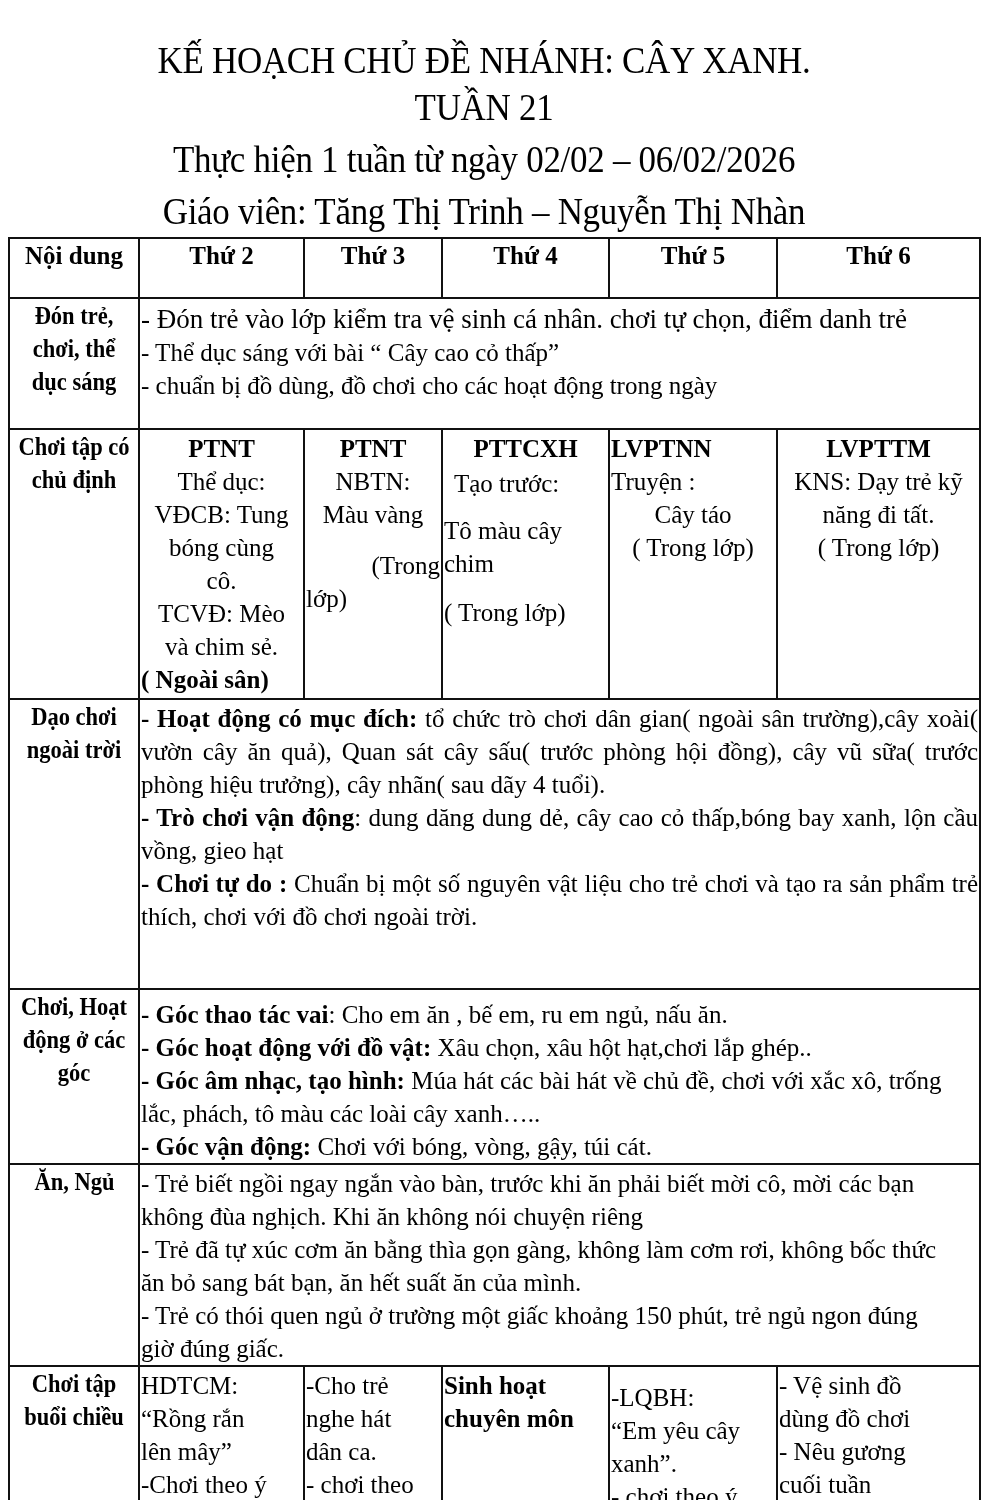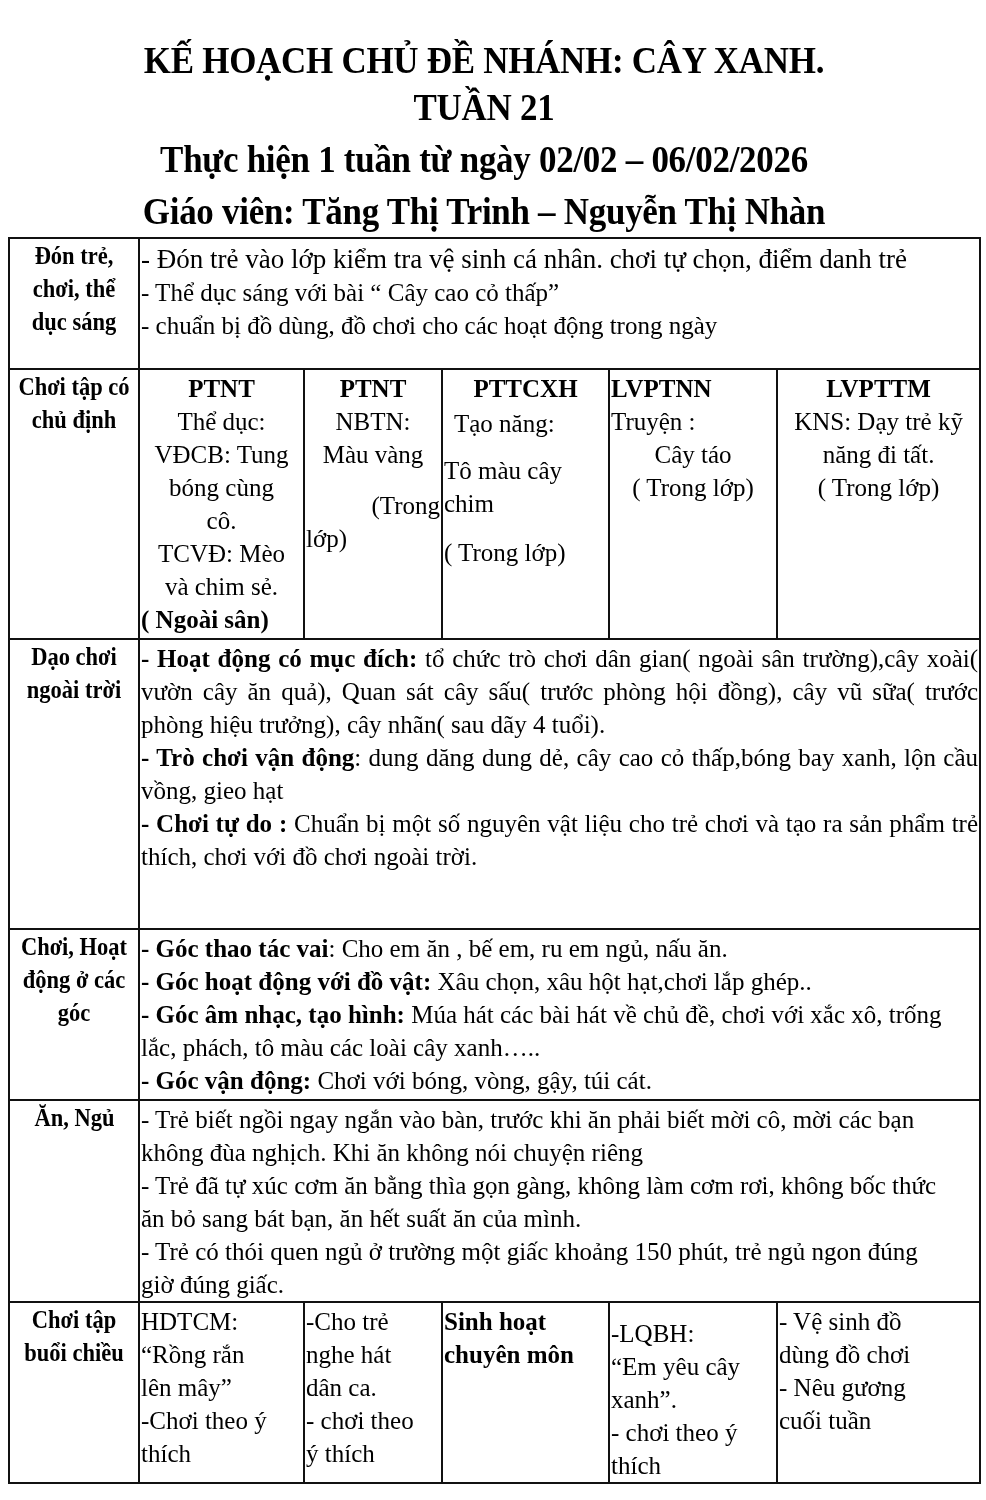--- a/index.html
+++ b/index.html
@@ -1,17 +1,17 @@
 <!DOCTYPE html>
 <html><head>
 <meta charset="utf-8">
 <style>
   html, body { margin:0; padding:0; background:#ffffff; }
   body { width:986px; height:1500px; position:relative; overflow:hidden; font-family:"Liberation Serif", serif; color:#000; }
-  .title-block { position:absolute; left:0; top:36px; width:968px; text-align:center; font-family:"Liberation Serif", serif; font-weight:bold; }
+  .title-block { position:absolute; left:0; top:36px; width:968px; text-align:center; font-family:"Liberation Serif", serif; font-weight:normal; }
   .t-line { font-size:38px; line-height:48px; letter-spacing:-0.3px; transform:scaleX(0.92); transform-origin:center; white-space:nowrap; }
   .t-line.l1 { line-height:48px; }
   .t-line.l2 { line-height:46px; }
   .t-line.l3 { line-height:54px; margin-top:2px; }
   .t-line.l4 { line-height:50px; }
   table.plan { position:absolute; left:8px; top:237px; width:971px; border-collapse:collapse; table-layout:fixed; }
   table.plan td, table.plan th { border:2px solid #111; vertical-align:top; padding:0 1px; font-size:25px; line-height:33px; }
   th.hdr { font-weight:bold; text-align:center; vertical-align:middle; height:58px; font-size:25px; }
   td.rowlabel { font-weight:bold; text-align:center; vertical-align:middle; font-size:24px; line-height:32px; transform-origin:center; }
   .lab-inner { display:inline-block; transform:scaleX(0.9); }
@@ -36,20 +36,28 @@
 <table class="plan">
   <colgroup>
     <col style="width:130px">
       <col style="width:165px">
       <col style="width:138px">
       <col style="width:167px">
       <col style="width:168px">
       <col style="width:203px">
   </colgroup>
   <tbody>
+      <tr>
+    <th class="hdr">Nội dung</th>
+    <th class="hdr">Thứ 2</th>
+    <th class="hdr">Thứ 3</th>
+    <th class="hdr">Thứ 4</th>
+    <th class="hdr">Thứ 5</th>
+    <th class="hdr">Thứ 6</th>
+  </tr>
 
   <tr style="height:131px;">
     <td class="rowlabel"><span class="lab-inner">Đón trẻ, chơi, thể dục sáng</span></td>
     <td colspan="5" class="full" style="padding-top:4px;">
       <span class="cell-line ln" style="font-size:27px;">- Đón trẻ vào lớp kiểm tra vệ sinh cá nhân. chơi tự chọn, điểm danh trẻ</span>
       <span class="cell-line ln">- Thể dục sáng với bài  “ Cây cao cỏ thấp”</span>
       <span class="cell-line ln">- chuẩn bị đồ dùng, đồ chơi cho các hoạt động trong ngày</span>
     </td>
   </tr>
 
@@ -67,21 +75,21 @@
     </td>
     <td style="padding-top:2px;">
       <span class="cell-line b center">PTNT</span>
       <span class="cell-line center">NBTN:</span>
       <span class="cell-line center">Màu vàng</span>
       <span class="cell-line" style="margin-top:18px;text-align:right;">(Trong</span>
       <span class="cell-line">lớp)</span>
     </td>
     <td style="padding-top:2px;">
       <span class="cell-line b center">PTTCXH</span>
-      <span class="cell-line" style="padding-left:10px; margin-top:2px; margin-bottom:14px;">Tạo năng:</span>
+      <span class="cell-line" style="padding-left:10px; margin-top:2px; margin-bottom:14px;">Tạo trước:</span>
       <span class="cell-line">Tô màu cây</span>
       <span class="cell-line" style="margin-bottom:16px;">chim</span>
       <span class="cell-line">( Trong lớp)</span>
     </td>
     <td style="padding-top:2px;">
       <span class="cell-line b">LVPTNN</span>
       <span class="cell-line">Truyện :</span>
       <span class="cell-line center">Cây táo</span>
       <span class="cell-line center">( Trong lớp)</span>
     </td>
@@ -97,21 +105,21 @@
     <td class="rowlabel"><span class="lab-inner">Dạo chơi ngoài trời</span></td>
     <td colspan="5" class="full justify" style="padding-top:2px;">
       <div><span class="b">- Hoạt động có mục đích:</span><span> tổ chức trò chơi dân gian( ngoài sân trường),cây xoài( vườn cây ăn quả), Quan sát cây sấu( trước phòng hội đồng), cây vũ sữa( trước phòng hiệu trưởng), cây nhãn( sau dãy 4 tuổi).</span></div>
       <div><span class="b">- Trò chơi vận động</span><span>: dung dăng dung dẻ, cây cao cỏ thấp,bóng bay xanh, lộn cầu vồng, gieo hạt</span></div>
       <div><span class="b">- Chơi tự do :</span><span> Chuẩn bị một số nguyên vật liệu cho trẻ chơi và tạo ra sản phẩm trẻ thích, chơi với đồ chơi ngoài trời.</span></div>
     </td>
   </tr>
 
   <tr style="height:171px;">
     <td class="rowlabel"><span class="lab-inner">Chơi, Hoạt động ở các góc</span></td>
-    <td colspan="5" class="full" style="padding-top:2px;">
+    <td colspan="5" class="full" style="padding-top:8px;">
       <div><span class="b">- Góc thao tác vai</span><span>:  Cho em ăn , bế em, ru em ngủ, nấu ăn.</span></div>
       <div><span class="b">- Góc hoạt động với đồ vật:</span><span> Xâu chọn, xâu hột hạt,chơi lắp ghép..</span></div>
       <div><span class="b">- Góc âm nhạc, tạo hình:</span><span> Múa hát các bài hát về chủ đề, chơi với xắc xô, trống lắc, phách, tô màu các loài cây xanh…..</span></div>
       <div><span class="b">- Góc vận động:</span><span> Chơi với bóng, vòng, gậy, túi cát.</span></div>
     </td>
   </tr>
 
   <tr style="height:145px;">
     <td class="rowlabel"><span class="lab-inner">Ăn, Ngủ</span></td>
     <td colspan="5" class="full" style="padding-top:2px; padding-right:30px;">

